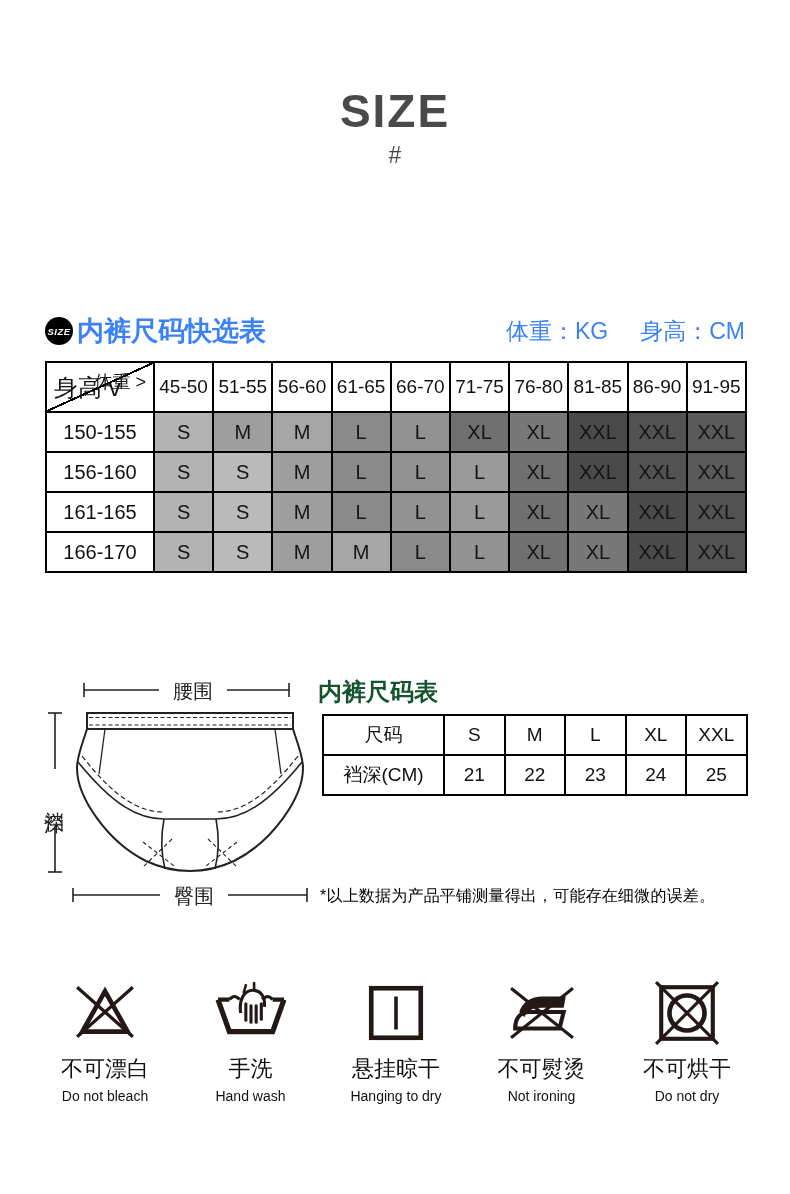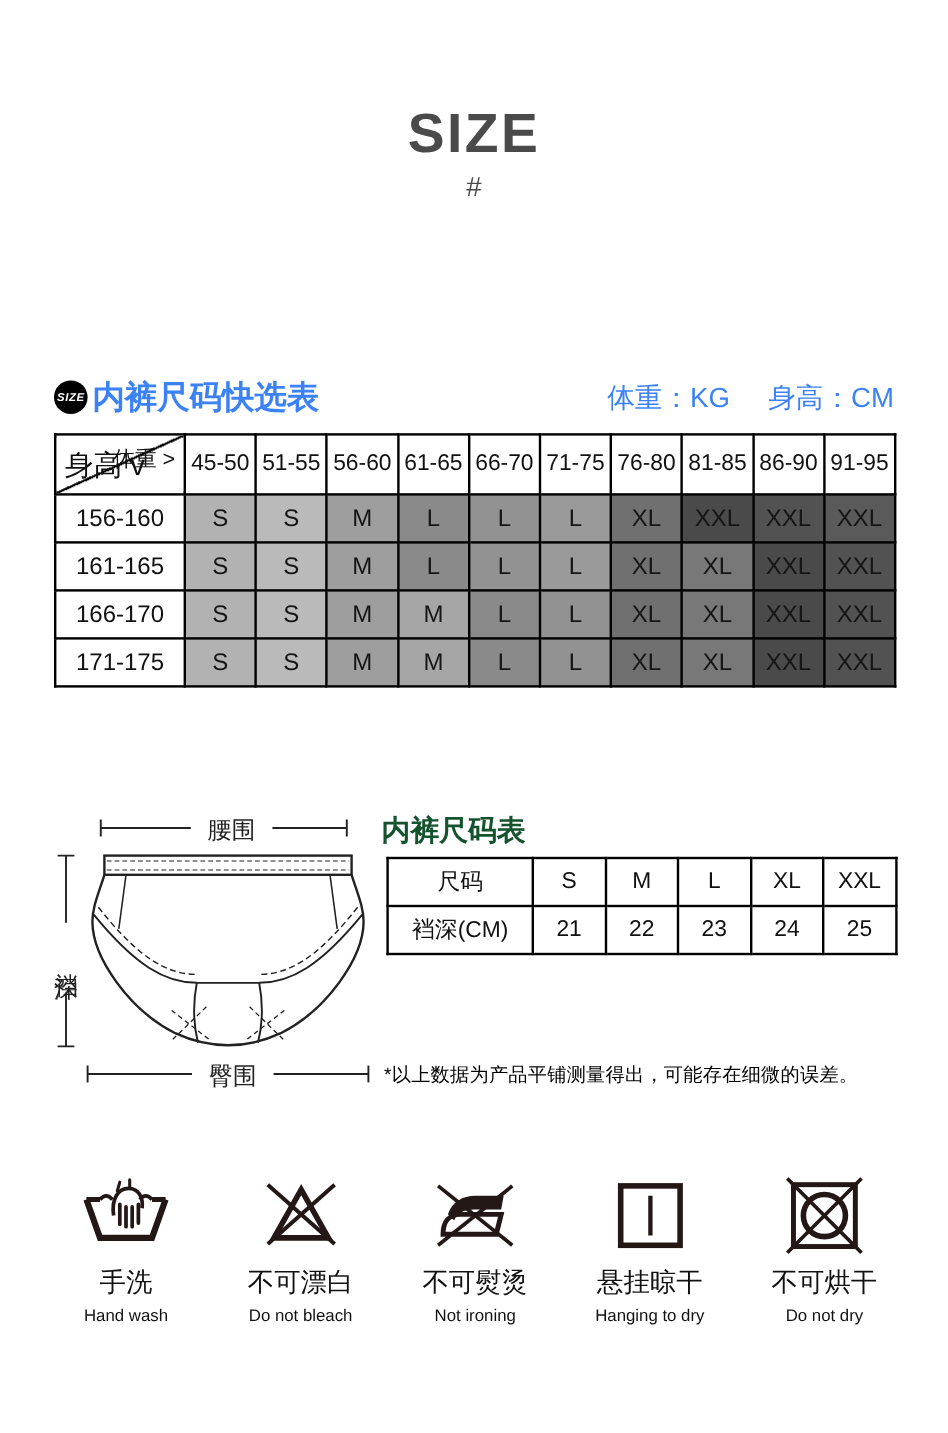--- a/index.html
+++ b/index.html
@@ -131,20 +131,33 @@
             <th>66-70</th>
             <th>71-75</th>
             <th>76-80</th>
             <th>81-85</th>
             <th>86-90</th>
             <th>91-95</th>
           </tr>
       </thead>
       <tbody id="quick-tbody">
           <tr>
+            <th>150-155</th>
+            <td style="background: rgb(178, 178, 178);">S</td>
+            <td style="background: rgb(158, 158, 158);">M</td>
+            <td style="background: rgb(166, 166, 166);">M</td>
+            <td style="background: rgb(138, 138, 138);">L</td>
+            <td style="background: rgb(146, 146, 146);">L</td>
+            <td style="background: rgb(112, 112, 112);">XL</td>
+            <td style="background: rgb(120, 120, 120);">XL</td>
+            <td style="background: rgb(74, 74, 74);">XXL</td>
+            <td style="background: rgb(82, 82, 82);">XXL</td>
+            <td style="background: rgb(90, 90, 90);">XXL</td>
+          </tr>
+          <tr>
             <th>156-160</th>
             <td style="background: rgb(178, 178, 178);">S</td>
             <td style="background: rgb(186, 186, 186);">S</td>
             <td style="background: rgb(158, 158, 158);">M</td>
             <td style="background: rgb(138, 138, 138);">L</td>
             <td style="background: rgb(146, 146, 146);">L</td>
             <td style="background: rgb(154, 154, 154);">L</td>
             <td style="background: rgb(112, 112, 112);">XL</td>
             <td style="background: rgb(74, 74, 74);">XXL</td>
             <td style="background: rgb(82, 82, 82);">XXL</td>
@@ -169,33 +182,20 @@
             <td style="background: rgb(186, 186, 186);">S</td>
             <td style="background: rgb(158, 158, 158);">M</td>
             <td style="background: rgb(166, 166, 166);">M</td>
             <td style="background: rgb(138, 138, 138);">L</td>
             <td style="background: rgb(146, 146, 146);">L</td>
             <td style="background: rgb(112, 112, 112);">XL</td>
             <td style="background: rgb(120, 120, 120);">XL</td>
             <td style="background: rgb(74, 74, 74);">XXL</td>
             <td style="background: rgb(82, 82, 82);">XXL</td>
           </tr>
-          <tr>
-            <th>171-175</th>
-            <td style="background: rgb(178, 178, 178);">S</td>
-            <td style="background: rgb(186, 186, 186);">S</td>
-            <td style="background: rgb(158, 158, 158);">M</td>
-            <td style="background: rgb(166, 166, 166);">M</td>
-            <td style="background: rgb(138, 138, 138);">L</td>
-            <td style="background: rgb(146, 146, 146);">L</td>
-            <td style="background: rgb(112, 112, 112);">XL</td>
-            <td style="background: rgb(120, 120, 120);">XL</td>
-            <td style="background: rgb(74, 74, 74);">XXL</td>
-            <td style="background: rgb(82, 82, 82);">XXL</td>
-          </tr>
         </tbody>
     </table>
   </div>
 
   <div class="diagram">
     <svg width="282" height="245" viewBox="0 0 282 245" fill="none" stroke="#222">
 
       <line x1="51" y1="13" x2="51" y2="27" stroke-width="1.6"></line>
       <line x1="256" y1="13" x2="256" y2="27" stroke-width="1.6"></line>
       <line x1="51" y1="20" x2="126" y2="20" stroke-width="1.6"></line>
@@ -269,20 +269,32 @@
             <td>23</td>
             <td>24</td>
             <td>25</td>
           </tr>
         </tbody>
     </table>
   </div>
   <div class="spec-note">*以上数据为产品平铺测量得出，可能存在细微的误差。</div>
 
   <div class="care-row">
+
+    <div class="care-item">
+      <div class="care-icon-box">
+        <svg width="80" height="66" viewBox="0 0 76 64" fill="none" stroke="#231815">
+          <path d="M16,50 L38,11 L60,50 Z" stroke-width="4.5"></path>
+          <line x1="11" y1="7" x2="65" y2="55" stroke-width="3.2"></line>
+          <line x1="65" y1="7" x2="11" y2="55" stroke-width="3.2"></line>
+        </svg>
+      </div>
+      <div class="care-zh">不可漂白</div>
+      <div class="care-en">Do not bleach</div>
+    </div>
 
     <div class="care-item">
       <div class="care-icon-box">
         <svg width="80" height="66" viewBox="0 0 76 64" fill="none" stroke="#231815">
           <path d="M6,19 L17,50 H59 L70,19" stroke-width="5"></path>
           <path d="M6,19 H17 M59,19 H70" stroke-width="4"></path>
           <path d="M17,19 Q22,13 27,19" stroke-width="3"></path>
           <path d="M49,19 Q54,13 59,19" stroke-width="3"></path>
           <path d="M28,32 C26,18 32,10 40,10 C48,10 52,17 51,26" stroke-width="3"></path>
           <path d="M33,5 L31,12 M41,3 L41,10" stroke-width="2.5" stroke-linecap="round"></path>
@@ -292,56 +304,44 @@
           <line x1="48" y1="23" x2="48" y2="38" stroke-width="3" stroke-linecap="round"></line>
         </svg>
       </div>
       <div class="care-zh">手洗</div>
       <div class="care-en">Hand wash</div>
     </div>
 
     <div class="care-item">
       <div class="care-icon-box">
         <svg width="80" height="66" viewBox="0 0 76 64" fill="none" stroke="#231815">
-          <path d="M16,50 L38,11 L60,50 Z" stroke-width="4.5"></path>
-          <line x1="11" y1="7" x2="65" y2="55" stroke-width="3.2"></line>
-          <line x1="65" y1="7" x2="11" y2="55" stroke-width="3.2"></line>
-        </svg>
-      </div>
-      <div class="care-zh">不可漂白</div>
-      <div class="care-en">Do not bleach</div>
+          <rect x="14" y="8" width="48" height="48" stroke-width="4.5"></rect>
+          <line x1="38" y1="16" x2="38" y2="48" stroke-width="3.5"></line>
+        </svg>
+      </div>
+      <div class="care-zh">悬挂晾干</div>
+      <div class="care-en">Hanging to dry</div>
     </div>
 
     <div class="care-item">
       <div class="care-icon-box">
         <svg width="80" height="66" viewBox="0 0 76 64" fill="none" stroke="#231815">
           <path d="M16,31 C19,21 28,16 38,16 H61 L59,27 H37 C29,27 23,30 21,36 Z" fill="#231815" stroke="none"></path>
           <path d="M12,47 C12,37 17,31 26,31 H59 L55,47 Z" stroke-width="4"></path>
           <line x1="8" y1="8" x2="68" y2="56" stroke-width="3"></line>
           <line x1="68" y1="8" x2="8" y2="56" stroke-width="3"></line>
         </svg>
       </div>
       <div class="care-zh">不可熨烫</div>
       <div class="care-en">Not ironing</div>
     </div>
 
     <div class="care-item">
       <div class="care-icon-box">
         <svg width="80" height="66" viewBox="0 0 76 64" fill="none" stroke="#231815">
-          <rect x="14" y="8" width="48" height="48" stroke-width="4.5"></rect>
-          <line x1="38" y1="16" x2="38" y2="48" stroke-width="3.5"></line>
-        </svg>
-      </div>
-      <div class="care-zh">悬挂晾干</div>
-      <div class="care-en">Hanging to dry</div>
-    </div>
-
-    <div class="care-item">
-      <div class="care-icon-box">
-        <svg width="80" height="66" viewBox="0 0 76 64" fill="none" stroke="#231815">
           <rect x="13" y="7" width="50" height="50" stroke-width="4"></rect>
           <circle cx="38" cy="32" r="17" stroke-width="4.5"></circle>
           <line x1="8" y1="2" x2="68" y2="62" stroke-width="3"></line>
           <line x1="68" y1="2" x2="8" y2="62" stroke-width="3"></line>
         </svg>
       </div>
       <div class="care-zh">不可烘干</div>
       <div class="care-en">Do not dry</div>
     </div>
 

